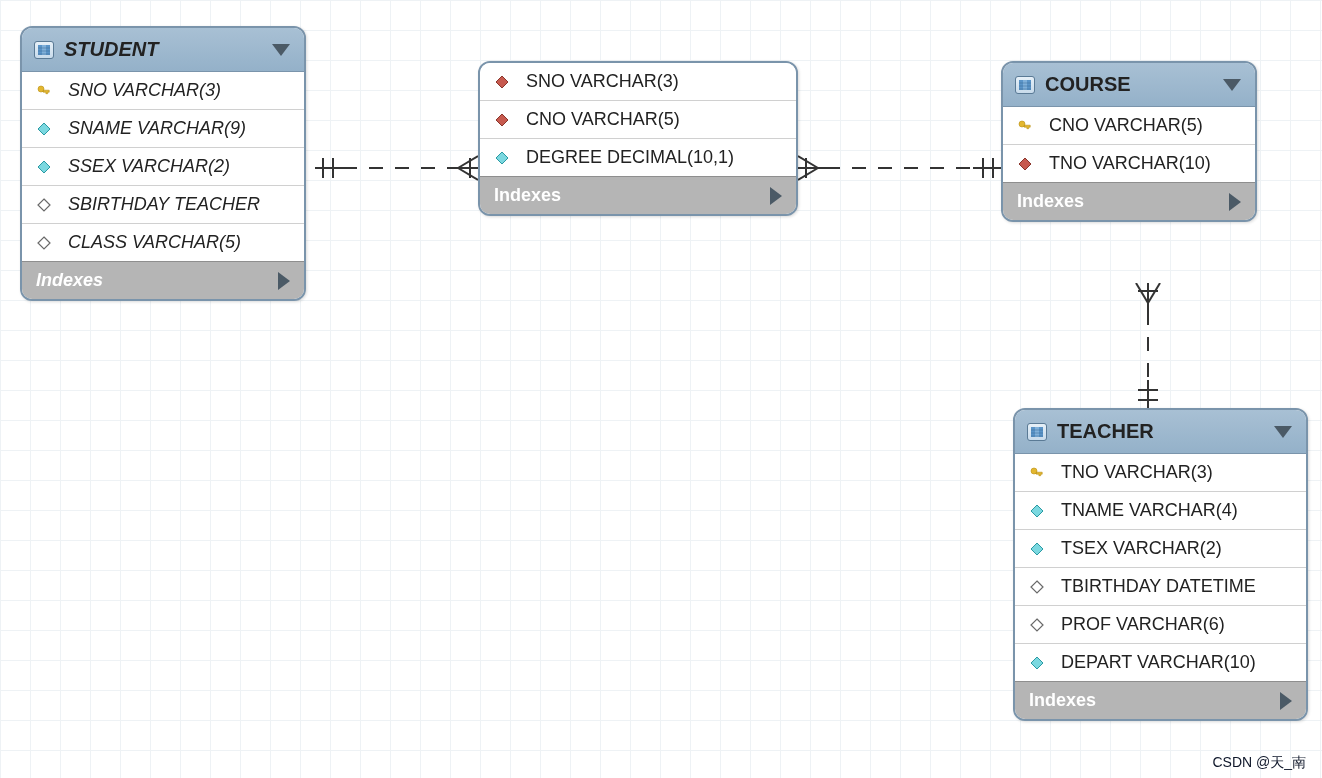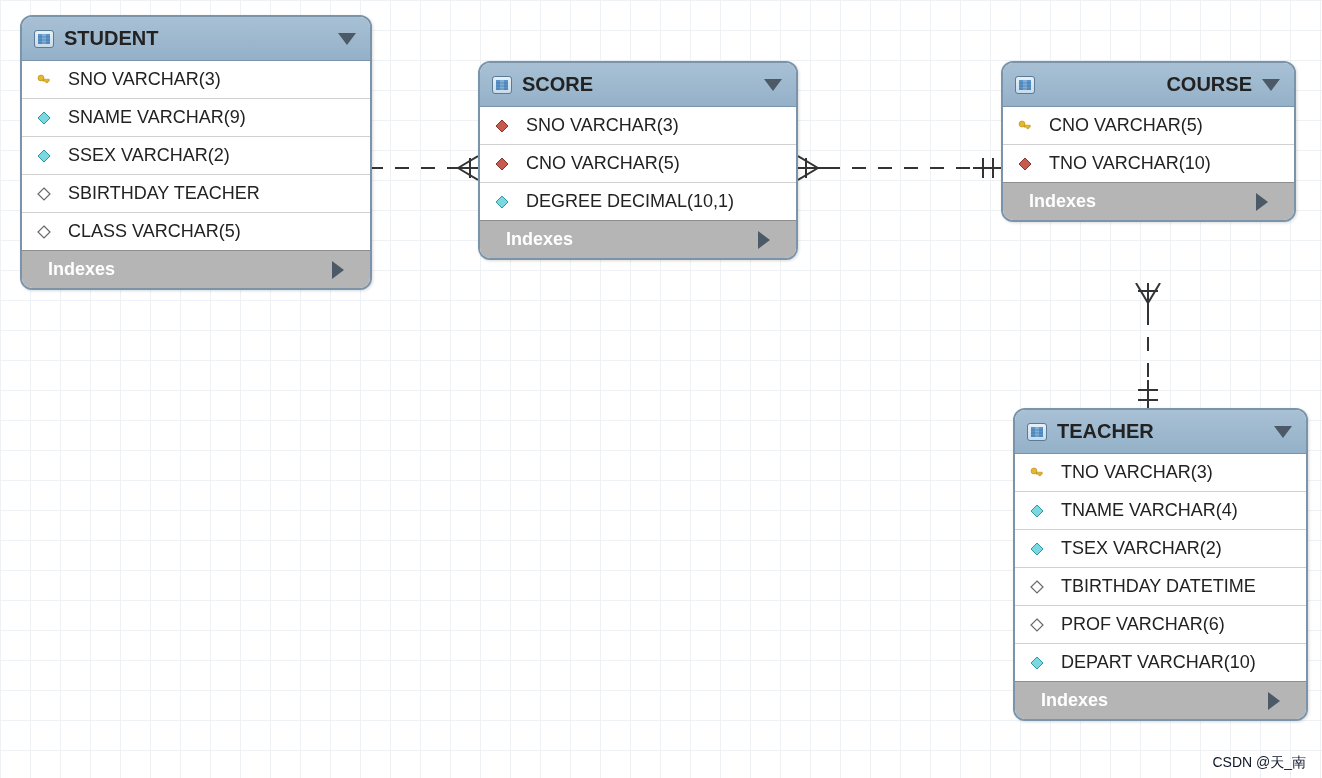--- a/index.html
+++ b/index.html
@@ -66,21 +66,21 @@
     font-size: 18px;
     color: #222;
     gap: 16px;
   }
   .col-row:last-child { border-bottom: none; }
   .col-icon { width: 16px; height: 16px; display:inline-flex; align-items:center; justify-content:center; }
   .indexes-row {
     background: #b5b5b5;
     color: #fff;
     font-weight: bold;
-    padding: 8px 26px;
+    padding: 8px 14px;
     display: flex;
     align-items: center;
     justify-content: space-between;
     font-size: 18px;
     border-top: 1px solid #8e8e8e;
   }
   .watermark {
     position: absolute;
     right: 16px; bottom: 6px;
     color: #0f172a;
@@ -88,21 +88,21 @@
     z-index: 3;
   }
   svg.connector { position: absolute; z-index: 1; pointer-events: none; }
 </style>
 </head>
 <body>
 
 <div class="grid-bg"></div>
 
 <div id="diagram-root">
-    <div class="table" style="left: 20px; top: 15px; width: 352px;">
+    <div class="table" style="left: 20px; top: 26px; width: 286px; font-style: italic;">
       <div class="table-header">
         <span class="table-icon">
           <svg viewBox="0 0 14 12">
             <rect x="0" y="0" width="14" height="12" fill="none"></rect>
             <rect x="1" y="1" width="4" height="10" fill="#5a94c8"></rect>
             <rect x="5" y="1" width="4" height="10" fill="#7fb0da"></rect>
             <rect x="9" y="1" width="4" height="10" fill="#5a94c8"></rect>
             <path stroke="#3c6a92" stroke-width="0.5" d="M1 4h12M1 7h12M1 10h12"></path>
           </svg>
         </span>
@@ -150,33 +150,20 @@
           </span>
           <span>CLASS VARCHAR(5)</span>
         </div>
       </div>
       <div class="indexes-row">
         <span>Indexes</span>
         <span class="expand-caret"></span>
       </div>
     </div>
     <div class="table" style="left: 478px; top: 61px; width: 320px;">
-      <div class="table-header">
-        <span class="table-icon">
-          <svg viewBox="0 0 14 12">
-            <rect x="0" y="0" width="14" height="12" fill="none"></rect>
-            <rect x="1" y="1" width="4" height="10" fill="#5a94c8"></rect>
-            <rect x="5" y="1" width="4" height="10" fill="#7fb0da"></rect>
-            <rect x="9" y="1" width="4" height="10" fill="#5a94c8"></rect>
-            <path stroke="#3c6a92" stroke-width="0.5" d="M1 4h12M1 7h12M1 10h12"></path>
-          </svg>
-        </span>
-        <span class="table-title">SCORE</span>
-        <span class="collapse-caret"></span>
-      </div>
       <div class="cols">
         <div class="col-row">
           <span class="col-icon">
             <svg viewBox="0 0 16 16">
               <path fill="#c75a4f" stroke="#8a352b" stroke-width="1" d="M8 2 L14 8 L8 14 L2 8 Z"></path>
             </svg>
           </span>
           <span>SNO VARCHAR(3)</span>
         </div>
         <div class="col-row">
@@ -194,21 +181,21 @@
             </svg>
           </span>
           <span>DEGREE DECIMAL(10,1)</span>
         </div>
       </div>
       <div class="indexes-row">
         <span>Indexes</span>
         <span class="expand-caret"></span>
       </div>
     </div>
-    <div class="table" style="left: 1001px; top: 61px; width: 295px; text-align: right;">
+    <div class="table" style="left: 1001px; top: 61px; width: 256px;">
       <div class="table-header">
         <span class="table-icon">
           <svg viewBox="0 0 14 12">
             <rect x="0" y="0" width="14" height="12" fill="none"></rect>
             <rect x="1" y="1" width="4" height="10" fill="#5a94c8"></rect>
             <rect x="5" y="1" width="4" height="10" fill="#7fb0da"></rect>
             <rect x="9" y="1" width="4" height="10" fill="#5a94c8"></rect>
             <path stroke="#3c6a92" stroke-width="0.5" d="M1 4h12M1 7h12M1 10h12"></path>
           </svg>
         </span>

